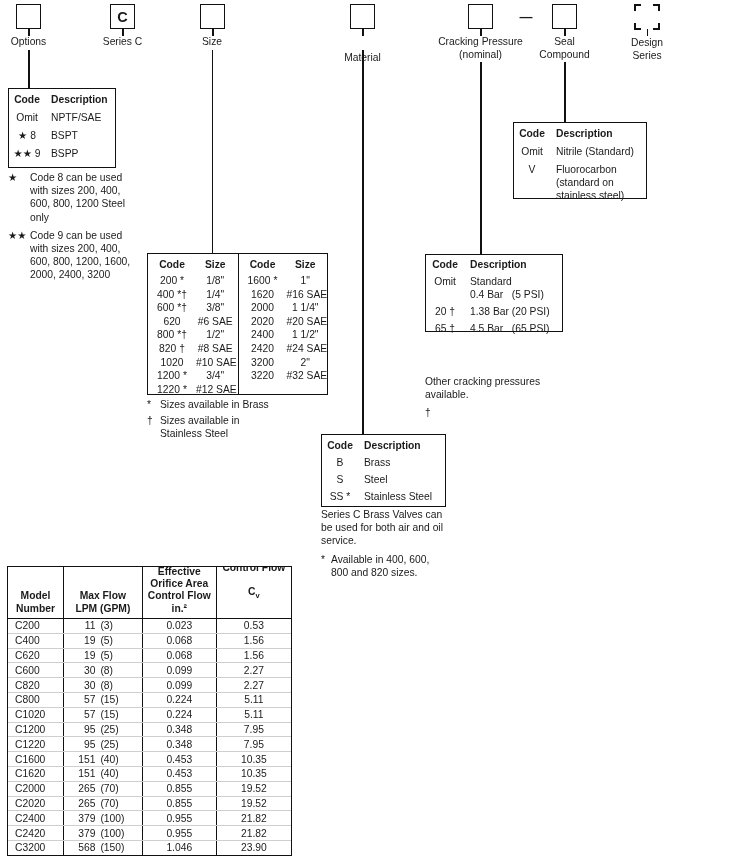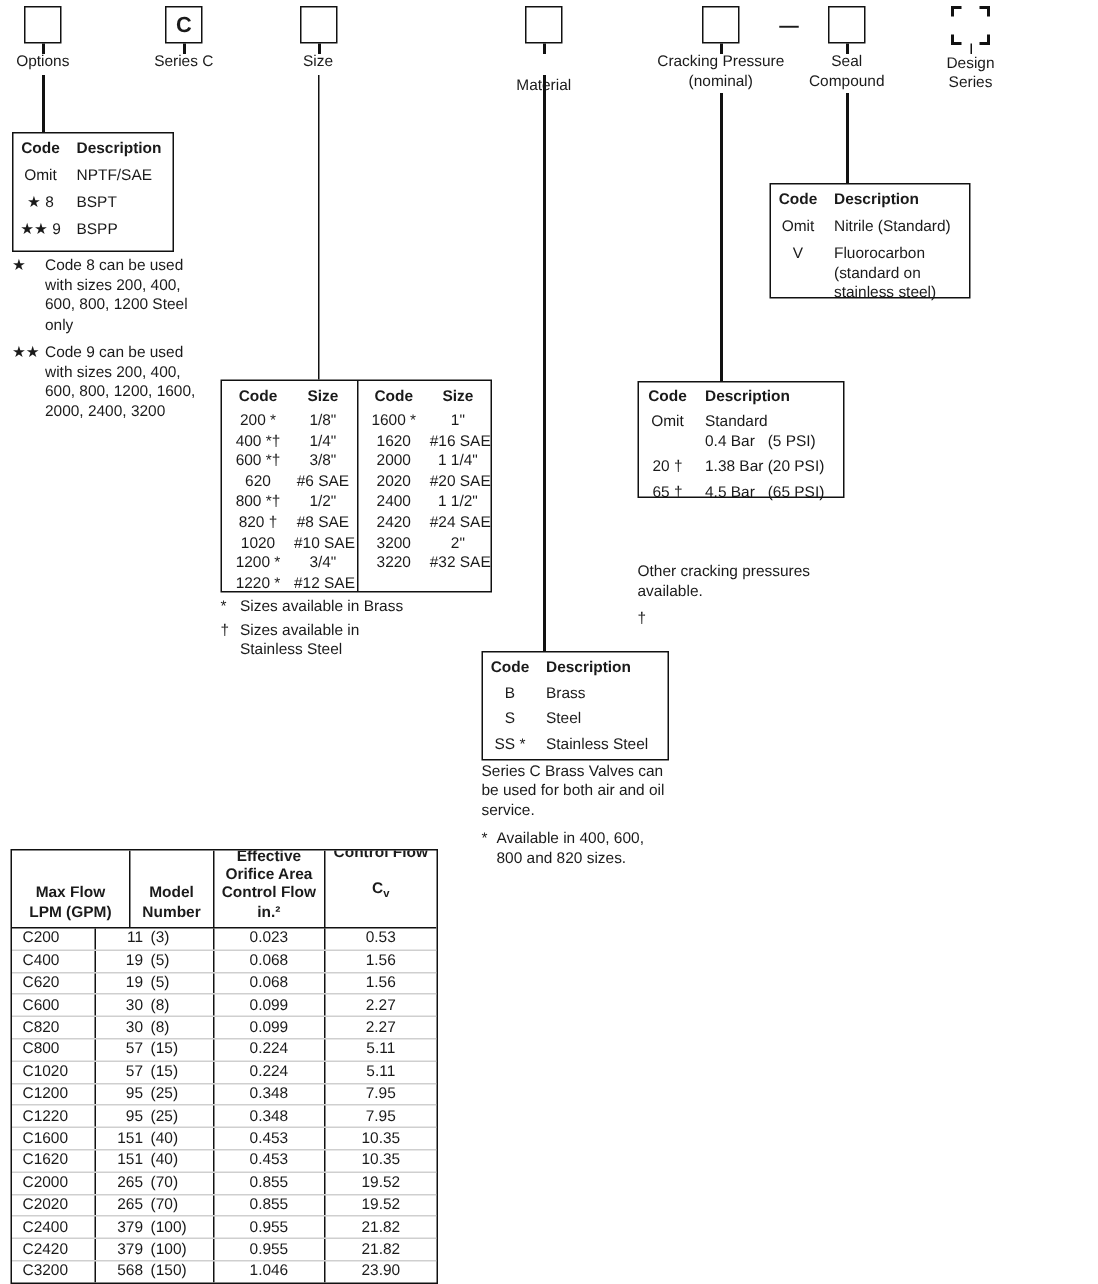--- a/index.html
+++ b/index.html
@@ -360,24 +360,24 @@
         <span class="code">V</span>
         <span class="desc">Fluorocarbon
 (standard on
 stainless steel)</span>
       </div>
 
   </div>
 
   <div class="ftab">
     <div class="fhead">
+      <div class="fh c1">Model
+Number</div>
       <div class="fh c2">Max Flow
 LPM (GPM)</div>
-      <div class="fh c1">Model
-Number</div>
       <div class="fh c3">Effective
 Orifice Area
 Control Flow
 in.²</div>
       <div class="fh c4">
         <div class="cvwrap">
           <div style="white-space:pre-line;">Effective
 Control Flow</div>
           <div><span>C</span><sub>v</sub></div>
         </div>

